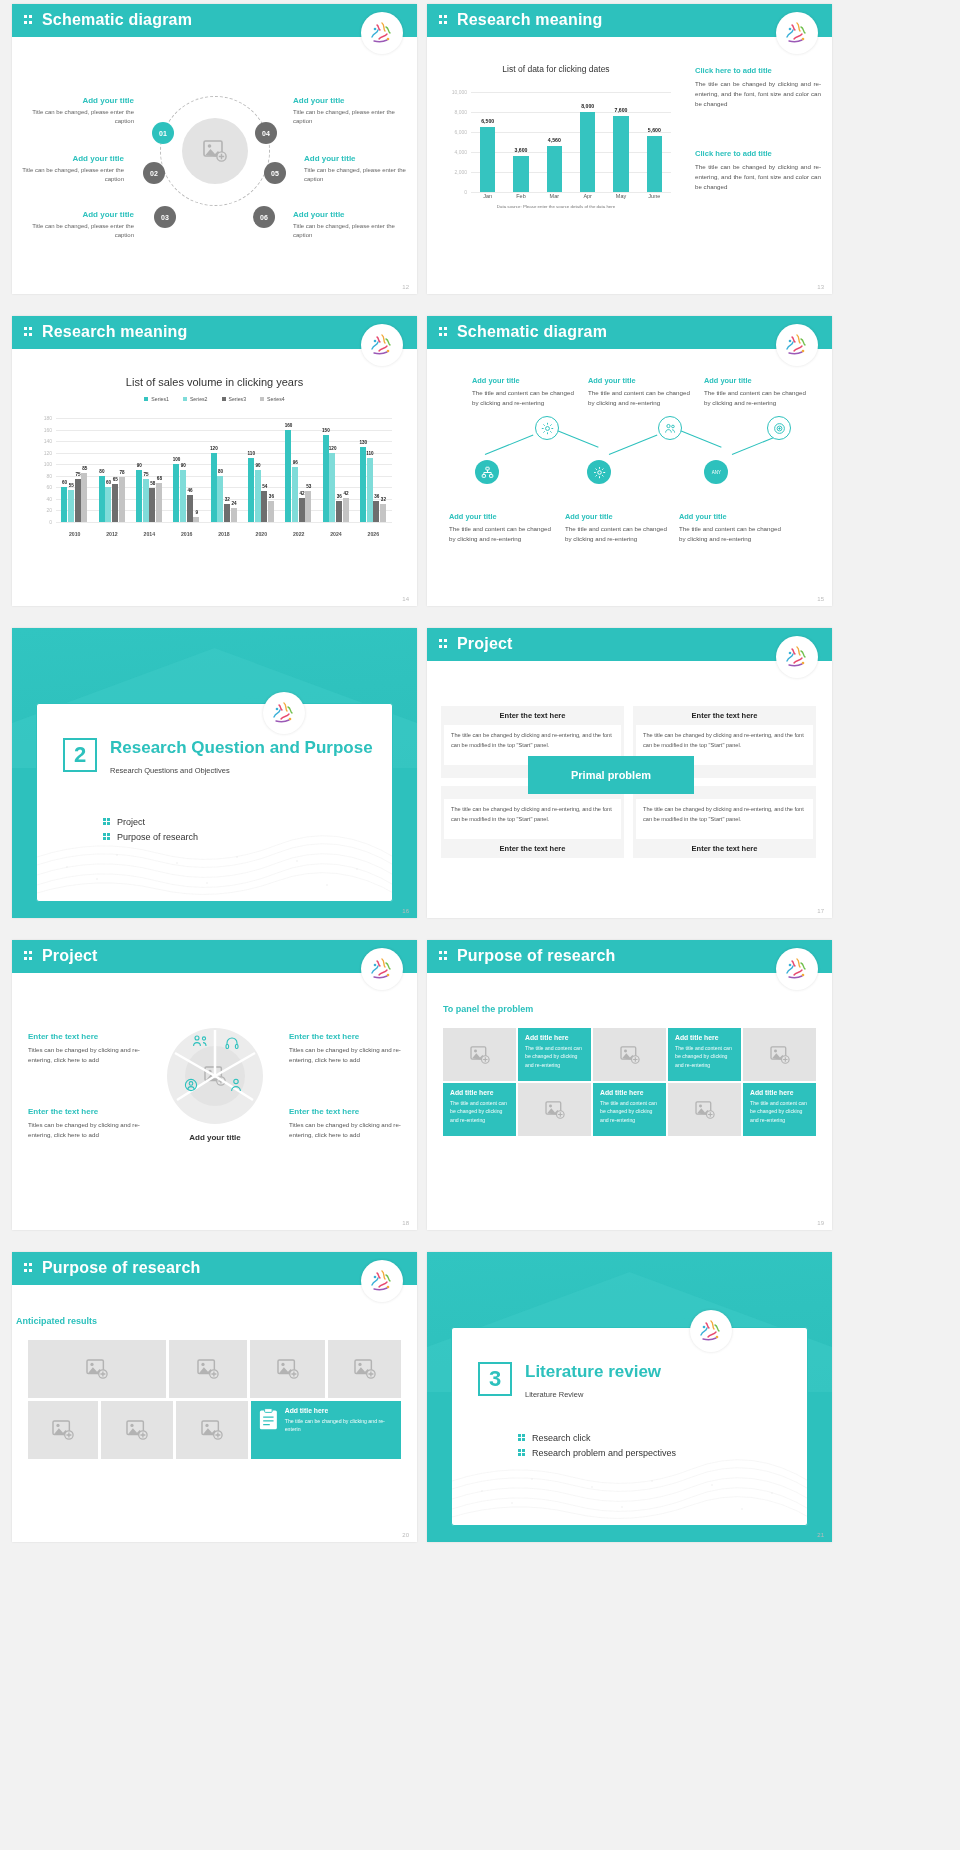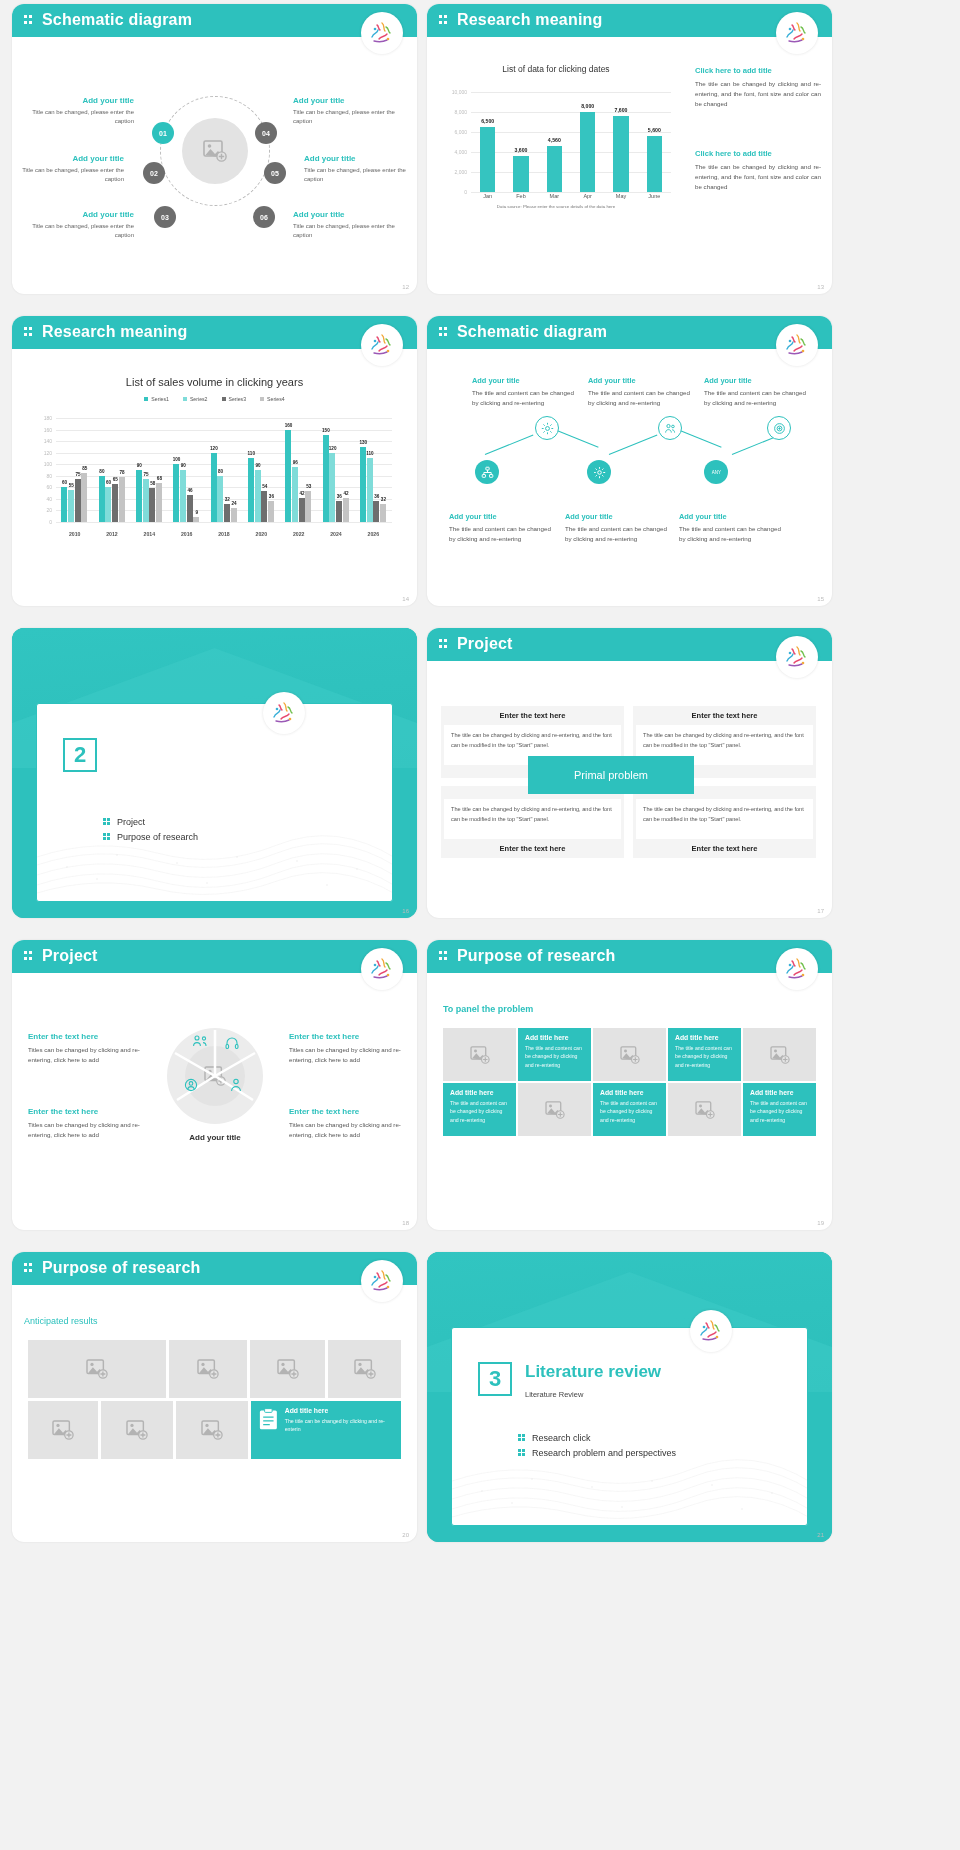--- a/index.html
+++ b/index.html
@@ -15,21 +15,20 @@
     grid-auto-rows: 290px;
     column-gap: 10px;
     row-gap: 22px;
     padding: 4px 12px;
   }
   .slide {
     position: relative;
     background: #ffffff;
     overflow: hidden;
     box-shadow: 0 0 2px rgba(0,0,0,.10);
-    border-radius: 12px;
   }
   
   .hdr {
     position: absolute; left:0; top:0; right:0; height:33px;
     background:#2dc1bd;
   }
   .hdr .dots {
     position:absolute; left:12px; top:11px; width:10px; height:11px;
   }
   .hdr .dots i {
@@ -126,21 +125,21 @@
   .bdots i:nth-child(1){left:0;top:0}
   .bdots i:nth-child(2){left:4px;top:0}
   .bdots i:nth-child(3){left:0;top:4px}
   .bdots i:nth-child(4){left:4px;top:4px}
 
   
   .bx{ position:absolute; background:#f4f4f4; }
   .bx .bh{ font-size:7.5px;font-weight:bold;color:#222;text-align:center;padding:5px 0 }
   .bx .bb{ background:#fff;margin:0 3px;padding:6px 7px;font-size:5.6px;color:#555;line-height:1.7;height:40px }
   .primal{
-    position:absolute;background:#2dc1bd;color:#fff;font-size:11px;font-weight:normal;
+    position:absolute;background:#2dc1bd;color:#fff;font-size:11px;font-weight:bold;
     display:flex;align-items:center;justify-content:center;text-align:right;
   }
 
   
   .donut{ position:absolute; border-radius:50%; }
 
   
   .tile{ position:absolute; }
   .tile.g{ background:#e3e3e3; display:flex;align-items:center;justify-content:center }
   .tile.t{ background:#2dc1bd; color:#fff; padding:6px 7px }
@@ -576,20 +575,24 @@
           <circle cx="200" cy="52" r=".7"></circle>
             <circle cx="260" cy="56" r=".7"></circle>
             <circle cx="320" cy="64" r=".7"></circle>
           <circle cx="60" cy="74" r=".7"></circle>
             <circle cx="170" cy="78" r=".7"></circle>
             <circle cx="290" cy="80" r=".7"></circle>
         </g>
       </svg>
       <div style="position:absolute;left:26px;top:34px;display:flex;gap:13px;align-items:flex-start">
         <div class="numbox">2</div>
+        <div>
+          <h3>Research Question and Purpose</h3>
+          <div class="sub" style="margin-top:8px">Research Questions and Objectives</div>
+        </div>
       </div>
       <div style="position:absolute;left:66px;top:108px">
         <div class="bullet">
           <span class="bdots">
               <i></i>
               <i></i>
               <i></i>
               <i></i>
             </span>
           <span>Project</span>
@@ -871,21 +874,21 @@
             <path d="M11 8c2 1 1 4 3 5" stroke="#e84a6f"></path>
       <path d="M16 6c3 2 1 6 3 8" stroke="#f2a93b"></path>
             <path d="M20 10c3 1 2 5 4 6" stroke="#6fbf4b"></path>
       <path d="M8 24c4 1 9 1 13-1" stroke="#9b59b6"></path>
             <path d="M13 22c2-3 6-2 8-5" stroke="#e84a6f"></path>
       <circle cx="9" cy="12" r="1.3" fill="#3bb0d8" stroke="none"></circle>
             <circle cx="22" cy="22" r="1.3" fill="#f2a93b" stroke="none"></circle>
           </g>
         </svg>
     </div>
-    <div style="position:absolute;left:12px;top:64px;font-size:9px;font-weight:normal;color:#2dc1bd">Anticipated results</div>
+    <div style="position:absolute;left:4px;top:64px;font-size:9px;font-weight:bold;color:#2dc1bd">Anticipated results</div>
 
     <div class="tile g" style="left:16px;top:88px;width:138px;height:58px">
       <svg class="ph-ic" width="22" height="20" viewBox="0 0 24 22">
           <rect x="1" y="1" width="18" height="15" rx="1.5" fill="none" stroke="#8c8c8c" stroke-width="1.6"></rect>
           <circle cx="6.5" cy="6" r="1.8" fill="#8c8c8c"></circle>
           <path d="M2.5 15l5-6 4.5 5 3-3 6 7" fill="#8c8c8c"></path>
           <circle cx="18.5" cy="16.5" r="4.6" fill="#e3e3e3" stroke="#8c8c8c" stroke-width="1.4"></circle>
           <path d="M18.5 13.8v5.4M15.8 16.5h5.4" stroke="#8c8c8c" stroke-width="1.4"></path>
         </svg>
     </div>

